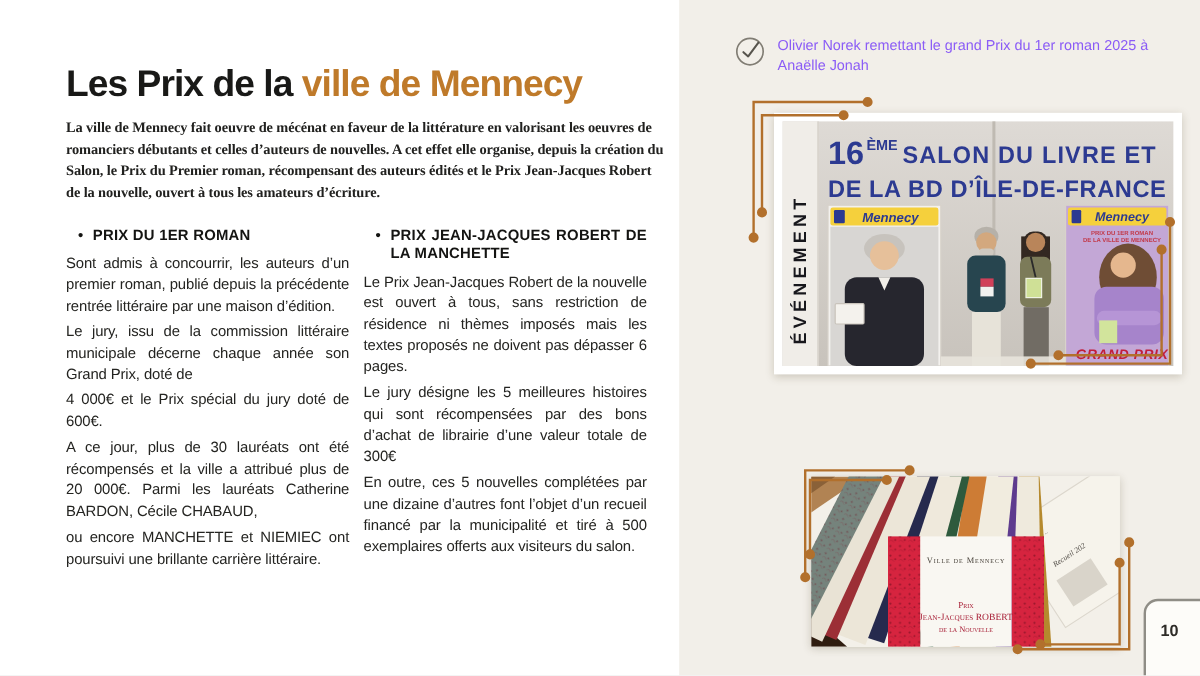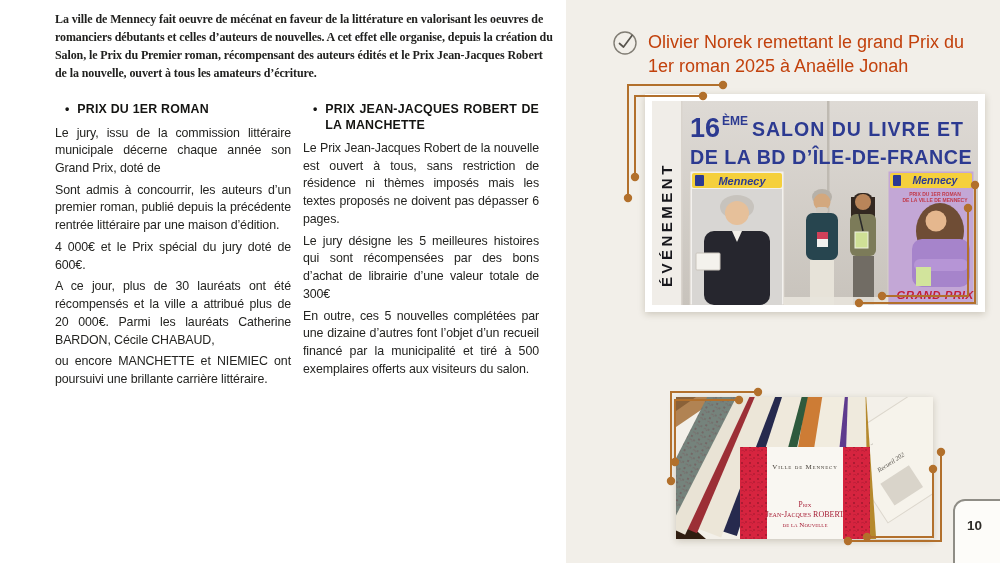--- a/index.html
+++ b/index.html
@@ -16,51 +16,52 @@
   .cols{margin:20px 0 0 55px;display:grid;grid-template-columns:236px 236px;column-gap:12px;}
   .col-head{display:flex;gap:8px;padding-left:10px;font-size:12.4px;font-weight:700;color:#141412;margin:0 0 7px 0;line-height:1.25;}
   .col-head .head-text{flex:1;text-align:justify;text-align-last:left;letter-spacing:0.2px;}
   .col p{margin:0 0 4px 0;font-size:12.4px;line-height:1.43;text-align:justify;color:#242421;letter-spacing:-0.1px;}
   
   .right-panel{position:absolute;left:566px;top:0;width:434px;height:563px;background:#f2efe9;}
   .caption{position:absolute;display:flex;gap:9px;align-items:flex-start;}
   .caption.one{left:46px;top:28px;width:362px;}
   .caption.two{left:46px;top:344px;width:372px;}
   .caption .check{flex:0 0 auto;margin-top:1px;}
-  .caption .cap-text{font-size:18px;line-height:1.32;color:#c2410c;padding-top:3px;}
+  .caption .cap-text{font-size:12px;line-height:1.32;color:#8b5cf6;padding-top:3px;}
   .photo{position:absolute;box-shadow:0 2px 7px rgba(70,55,25,.22);}
   .photo-salon{left:79px;top:94px;width:340px;height:218px;background:#fff;padding:7px;}
   .photo-salon svg{display:block;width:326px;height:204px;}
   .photo-recueil{left:110px;top:397px;width:257px;height:142px;}
   .photo-recueil svg{display:block;width:257px;height:142px;}
   .brackets{position:absolute;left:0;top:0;width:434px;height:563px;pointer-events:none;}
   
   .page-badge{
     position:absolute;left:953px;top:499px;width:60px;height:80px;
     background:#fdfcf9;border:2px solid #8f8d86;border-radius:12px;
     font-size:13.5px;font-weight:700;color:#2e2c28;
     padding:17px 0 0 12px;
   }
 </style>
 </head>
 <body>
 
 <div class="slide">
 
   <div class="left-panel">
+    <h1 class="title"><span>Les Prix de la </span><span class="accent">ville de Mennecy</span></h1>
     <p class="intro">La ville de Mennecy fait oeuvre de mécénat en faveur de la littérature en valorisant les oeuvres de romanciers débutants et celles d’auteurs de nouvelles. A cet effet elle organise, depuis la création du Salon, le Prix du Premier roman, récompensant des auteurs édités et le Prix Jean-Jacques Robert de la nouvelle, ouvert à tous les amateurs d’écriture.</p>
 
     <div class="cols">
       <section class="col">
         <div class="col-head">
           <span class="bullet">•</span>
           <span class="head-text">PRIX DU 1ER ROMAN</span>
         </div>
+        <p>Sont admis à concourrir, les auteurs d’un premier roman, publié depuis la précédente rentrée littéraire par une maison d’édition.</p>
         <p>Le jury, issu de la commission littéraire municipale décerne chaque année son Grand Prix, doté de</p>
-        <p>Sont admis à concourrir, les auteurs d’un premier roman, publié depuis la précédente rentrée littéraire par une maison d’édition.</p>
         <p>4 000€ et le Prix spécial du jury doté de 600€.</p>
         <p>A ce jour, plus de 30 lauréats ont été récompensés et la ville a attribué plus de 20 000€. Parmi les lauréats Catherine BARDON, Cécile CHABAUD,</p>
         <p>ou encore MANCHETTE et NIEMIEC ont poursuivi une brillante carrière littéraire.</p>
       </section>
       <section class="col">
         <div class="col-head">
           <span class="bullet">•</span>
           <span class="head-text">PRIX JEAN-JACQUES ROBERT DE LA MANCHETTE</span>
         </div>
         <p>Le Prix Jean-Jacques Robert de la nouvelle est ouvert à tous, sans restriction de résidence ni thèmes imposés mais les textes proposés ne doivent pas dépasser 6 pages.</p>

